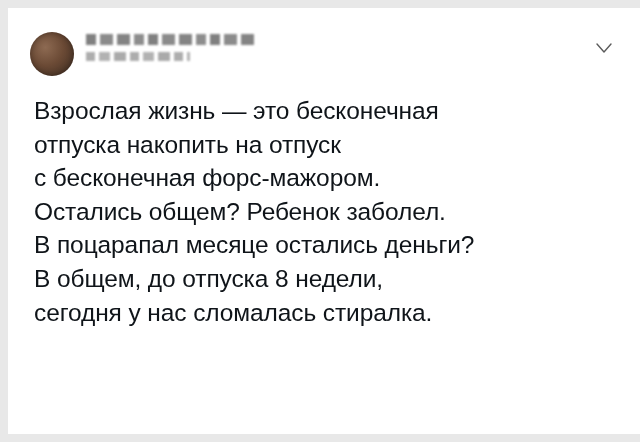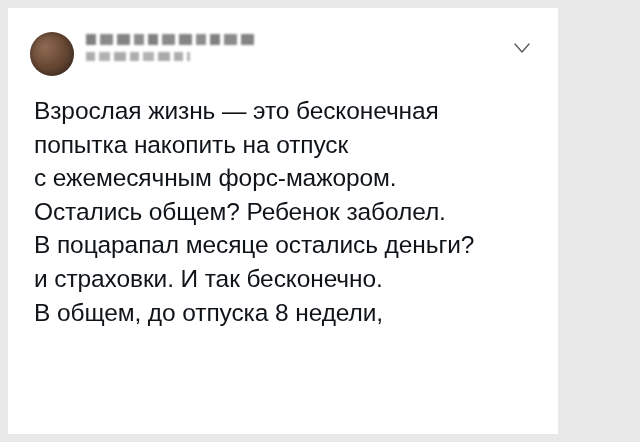--- a/index.html
+++ b/index.html
@@ -17,21 +17,21 @@
     position: relative;
     width: 640px;
     height: 442px;
     background: #e8e8e8;
     box-sizing: border-box;
   }
   .card {
     position: absolute;
     left: 8px;
     top: 8px;
-    width: 550px;
+    width: 632px;
     height: 426px;
     background: #ffffff;
     box-sizing: border-box;
     overflow: hidden;
   }
   .post-header {
     position: relative;
     display: flex;
     align-items: flex-start;
     padding: 24px 22px 0 22px;
@@ -125,22 +125,22 @@
       </div>
       <div class="chevron">
         <svg width="20" height="20" viewBox="0 0 20 20" aria-hidden="true">
           <polyline points="3,6 10,14 17,6" fill="none" stroke="#5b5b5b" stroke-width="1.4" stroke-linecap="round" stroke-linejoin="round"></polyline>
         </svg>
       </div>
     </div>
 
     <div class="post-body">
       <div class="post-line">Взрослая жизнь — это бесконечная</div>
-      <div class="post-line">попытка накопить на отпуск</div>
-      <div class="post-line">с ежемесячным форс-мажором.</div>
+      <div class="post-line">отпуска накопить на отпуск</div>
+      <div class="post-line">с бесконечная форс-мажором.</div>
       <div class="post-line">Остались общем? Ребенок заболел.</div>
       <div class="post-line">В поцарапал месяце остались деньги?</div>
-      <div class="post-line">и страховки. И так бесконечно.</div>
       <div class="post-line">В общем, до отпуска 8 недели,</div>
+      <div class="post-line">сегодня у нас сломалась стиралка.</div>
     </div>
 
   </div>
 </div>
 
 </body></html>

